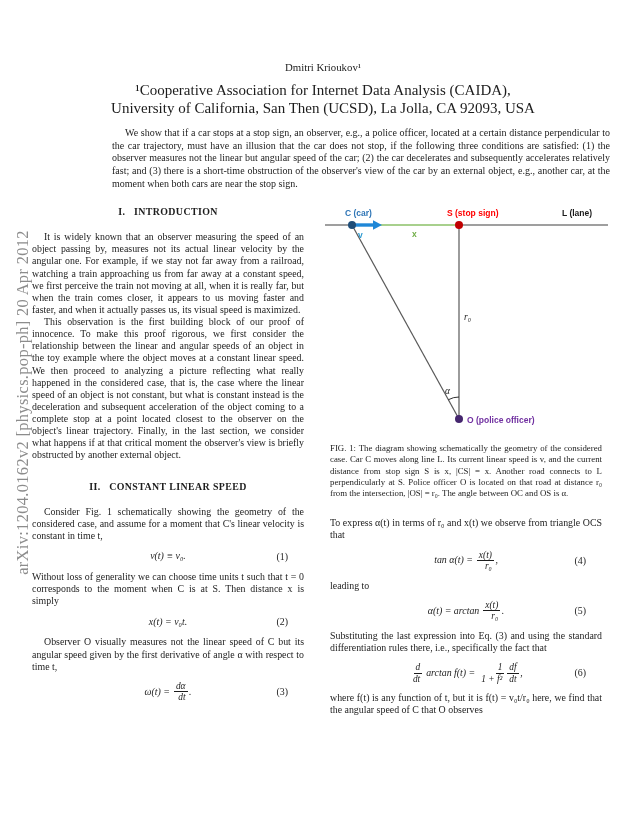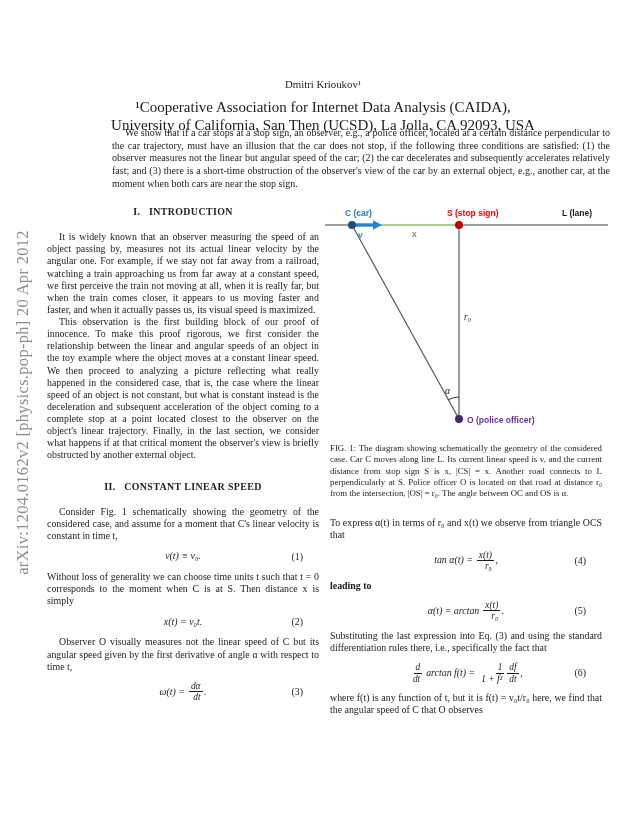--- a/index.html
+++ b/index.html
@@ -13,43 +13,43 @@
   .stamp {
     position:absolute; left:13px; top:655px;
     transform:rotate(-90deg); transform-origin:0 0;
     width:505px; text-align:center; white-space:nowrap;
     font-size:16.5px; color:#8c8c8c; letter-spacing:0.3px;
   }
 
   
   .header { position:absolute; left:40px; top:48px; width:566px; text-align:center; }
   .title  { font-size:13.8px; }
-  .author { font-size:10.8px; margin-top:30px; }
+  .author { font-size:10.8px; margin-top:13px; }
   .affil  { font-size:15px; margin-top:8px; line-height:1.22; }
 
   .abstract {
     position:absolute; left:112px; top:127px; width:498px;
     font-size:10px; line-height:1.27; text-align:justify; text-indent:13px;
   }
 
   
   .col { position:absolute; width:272px; font-size:9.9px; line-height:1.225; text-align:justify; }
-  .col-left  { left:47px;  top:206px;font-family:Liberation Serif, serif; }
+  .col-left  { left:32px;  top:206px;font-family:Liberation Serif, serif; }
   .col-right { left:330px; top:203px; }
 
   .sec-heading {
     font-weight:bold; text-align:center; font-size:9.9px;
     letter-spacing:0.4px; margin:0 0 13px 0; text-indent:0;
   }
   .sec-heading.second { margin-top:19px; }
 
   p { margin:0; }
   p.indent { text-indent:12px; }
   p.rp { margin-top:18px; }
-  p.lead { margin-top:5px;font-weight:bold; }
+  p.lead { margin-top:5px; }
   p.cont { margin-top:0; }
 
   
   .eq-row { position:relative; display:flex; justify-content:center; align-items:center; margin:8px 16px; min-height:13px; }
   .eq-math { font-style:italic; display:inline-flex; align-items:center; white-space:pre; }
   .eq-num  { position:absolute; right:0; top:50%; transform:translateY(-50%); font-style:normal; font-size:9.9px; }
   .frac { display:inline-flex; flex-direction:column; align-items:flex-end; line-height:1.12; font-size:9.4px; margin:0 1.5px; }
   .fnum { border-bottom:0.9px solid #1c1c1c; padding:0 2px; }
   .fden { padding:0 2px; }
 

